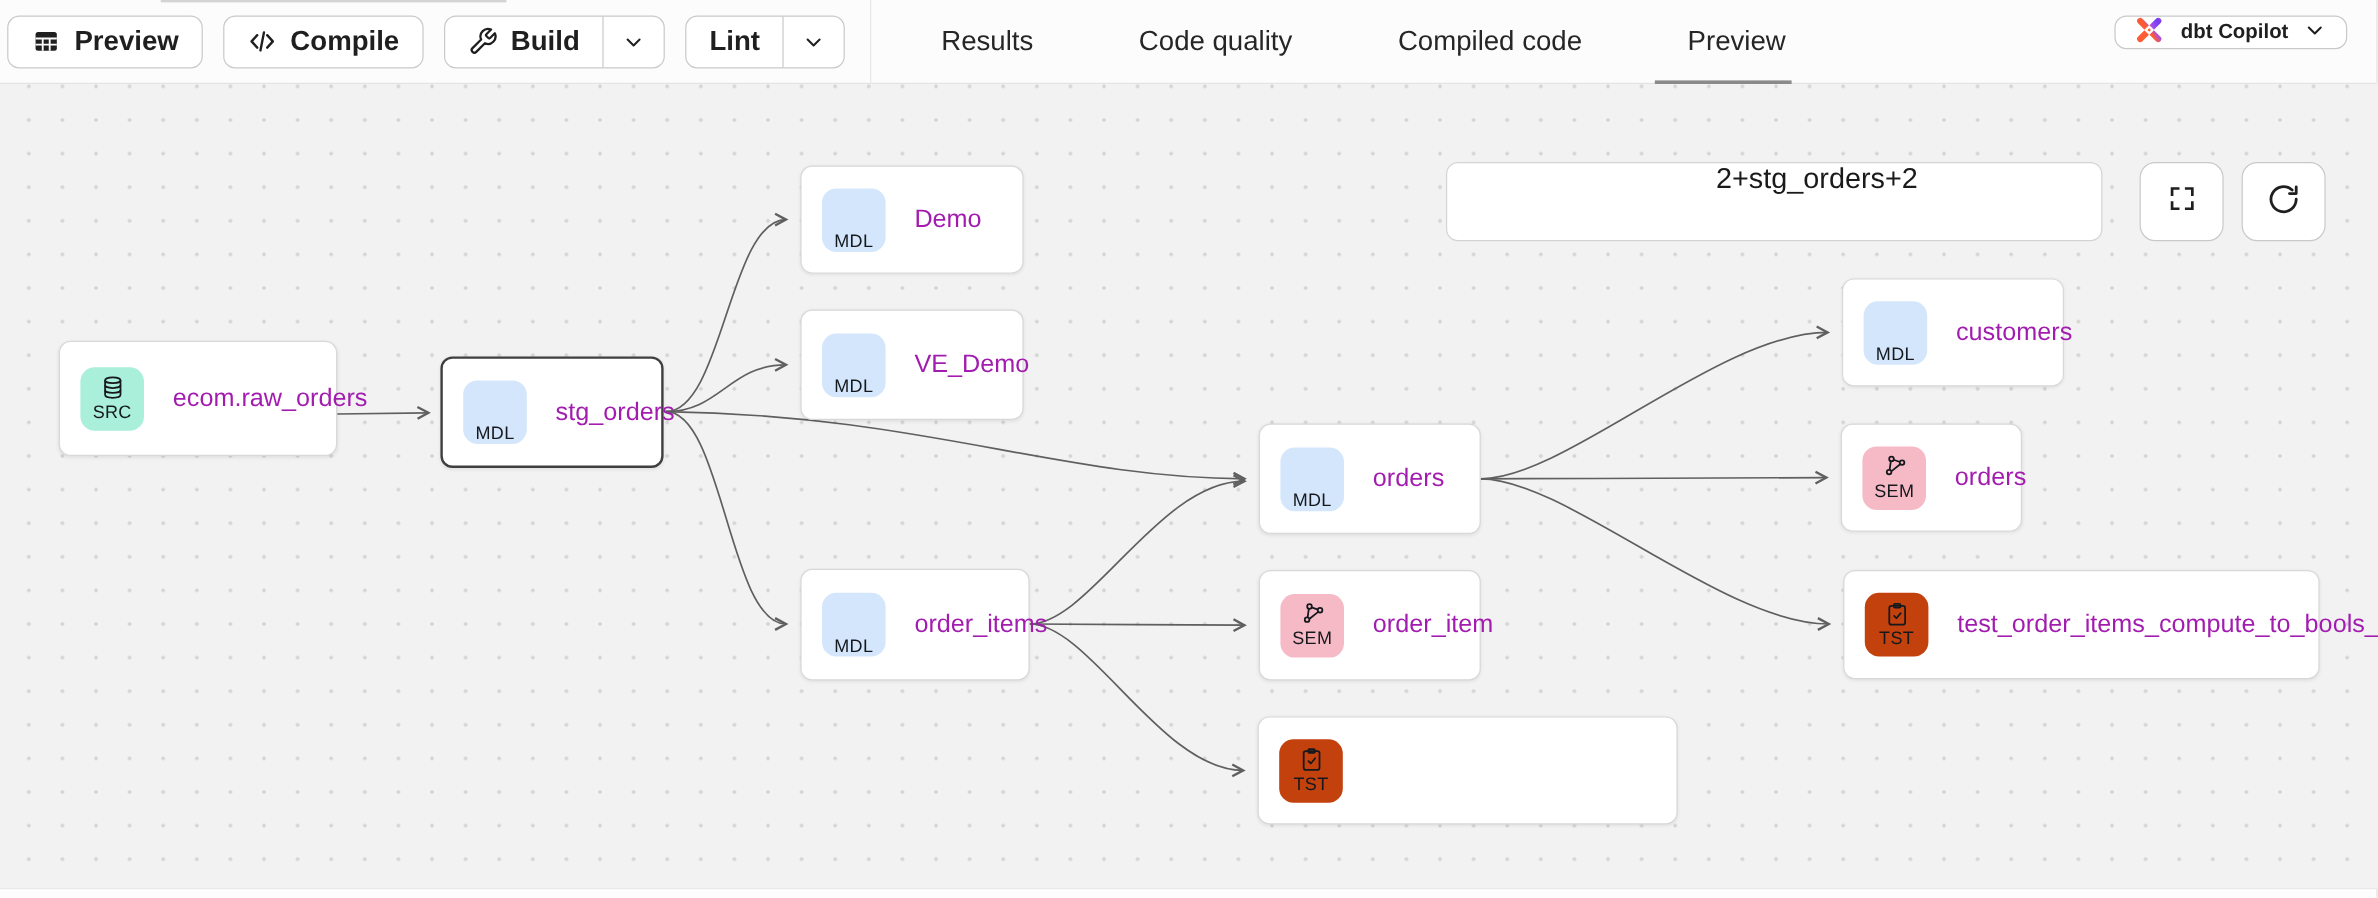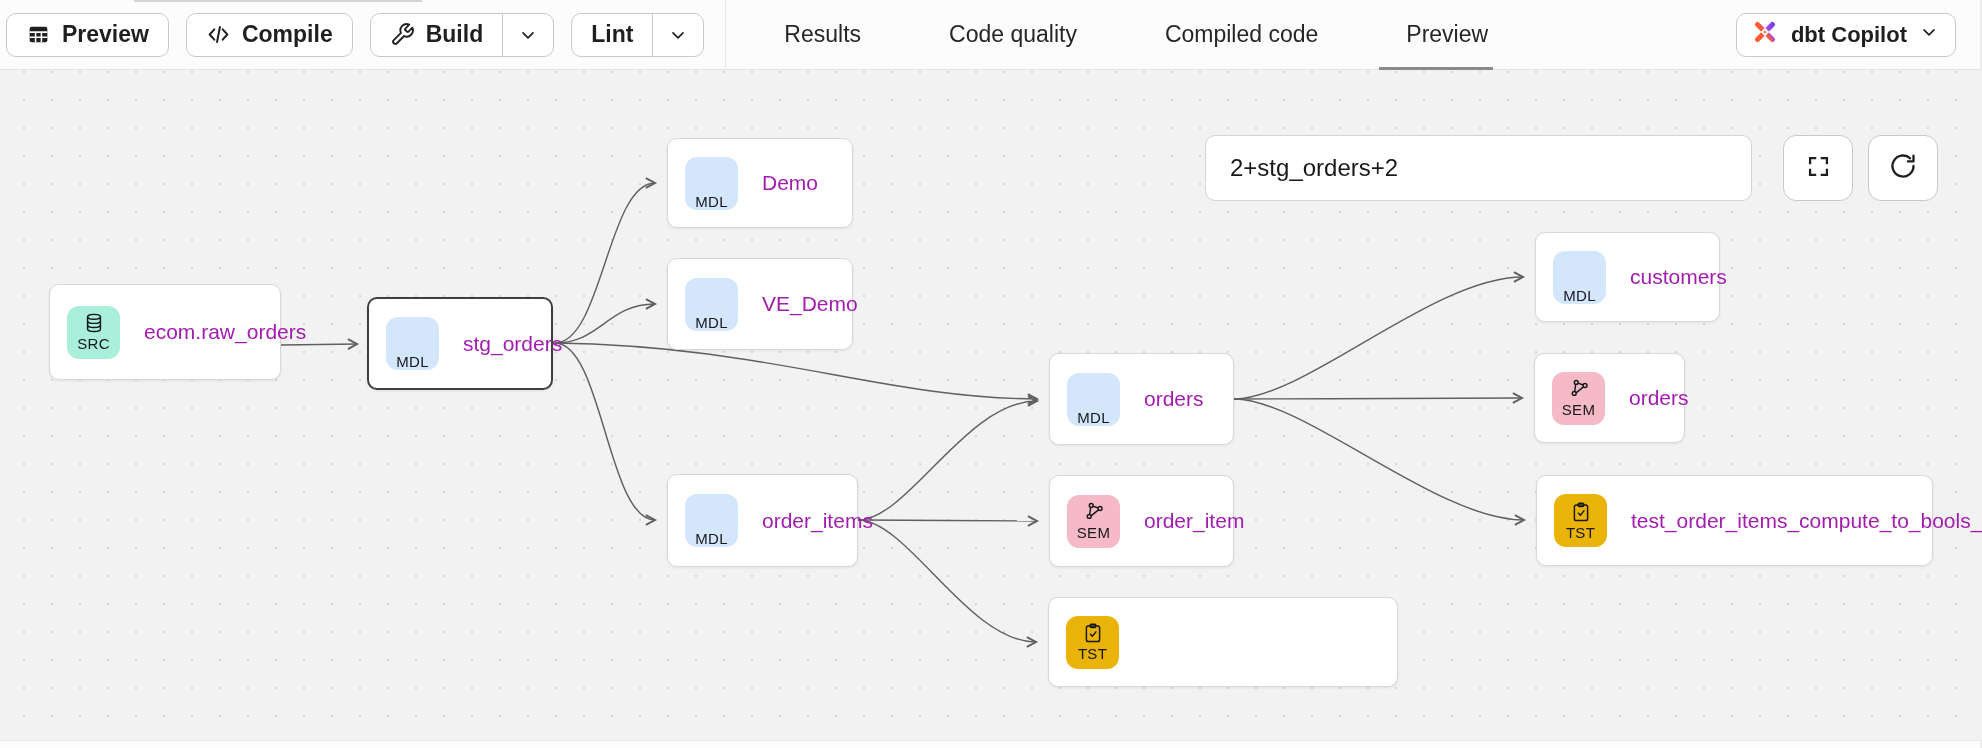--- a/index.html
+++ b/index.html
@@ -14,21 +14,21 @@
   .btn { height:44px; background:#fff; border:1px solid #c9c9c9; border-radius:10px; display:inline-flex; align-items:center; font-size:23px; font-weight:600; color:#1f1f1f; cursor:pointer; }
   .btn .seg-main { display:inline-flex; align-items:center; gap:11px; padding:0 19px; height:100%; }
   .btn .seg-chev { display:inline-flex; align-items:center; justify-content:center; border-left:1px solid #c9c9c9; padding:0 15px; height:100%; }
   .btn svg { display:block; }
   .vdivider { width:1px; height:70px; background:#e7e7e7; margin-left:21px; }
 
   .tabs { display:flex; align-items:center; gap:88px; margin-left:58px; height:70px; }
   .tab { position:relative; height:70px; display:flex; align-items:center; font-size:23px; color:#262626; font-weight:400; cursor:pointer; }
   .tab.active::after { content:""; position:absolute; left:-27px; right:-5px; bottom:0; height:3px; background:#8a8a8a; }
 
-  .copilot { position:absolute; right:24px; top:13px; height:44px; background:#fff; border:1px solid #c9c9c9; border-radius:10px; display:flex; align-items:center; gap:12px; padding:0 16px 0 14px; font-size:22px; font-weight:600; color:#1f1f1f; cursor:pointer; }
+  .copilot { position:absolute; right:24px; top:13px; height:28px; background:#fff; border:1px solid #c9c9c9; border-radius:10px; display:flex; align-items:center; gap:12px; padding:0 16px 0 14px; font-size:17px; font-weight:600; color:#1f1f1f; cursor:pointer; }
 
   
   .canvas { position:relative; width:1982px; height:670px; background:#f2f2f2;
     background-image:radial-gradient(circle,#d6d6d6 1.4px,transparent 1.5px);
     background-size:28px 28px; background-position:10px 16px; overflow:hidden; }
   .bottom-strip { height:8px; background:#fdfdfd; border-top:1px solid #e8e8e8; }
 
   .edges { position:absolute; left:0; top:0; width:1982px; height:670px; }
   .edges path.e { fill:none; stroke:#5f5f5f; stroke-width:1.4; }
 
@@ -36,37 +36,37 @@
   .node { position:absolute; background:#fff; border:1px solid #d8d8d8; border-radius:10px;
     box-shadow:0 1px 3px rgba(0,0,0,.07); display:flex; align-items:center; gap:24px; padding-left:17px; cursor:pointer; z-index:1; }
   .node.selected { border:2.5px solid #3f3f3f; }
   .node .nl { font-size:21px; color:#a21caf; white-space:nowrap; }
   .badge { width:53px; height:53px; border-radius:12px; display:flex; flex-direction:column; align-items:center; justify-content:center; gap:1px; flex:none; }
   .badge .bl { font-size:15px; font-weight:500; color:#15181c; letter-spacing:.3px; }
   .badge svg { display:block; }
   .badge.src { background:#a9efda; }
   .badge.mdl { background:#d4e6fc;gap:36px; }
   .badge.sem { background:#f6bac6; }
-  .badge.tst { background:#eab308; }
+  .badge.tst { background:#c2410c; }
 
   .n0  { left:49px;   top:214px; width:232px; height:96px; }
   .n1  { left:367px;  top:227px; width:186px; height:93px; }
   .n2  { left:667px;  top:68px;  width:186px; height:90px; }
   .n3  { left:667px;  top:188px; width:186px; height:92px; }
   .n4  { left:667px;  top:404px; width:191px; height:93px; }
   .n5  { left:1049px; top:283px; width:185px; height:92px; }
   .n6  { left:1049px; top:405px; width:185px; height:92px; }
   .n7  { left:1535px; top:162px; width:185px; height:90px; }
   .n8  { left:1534px; top:283px; width:151px; height:90px; }
   .n9  { left:1536px; top:405px; width:397px; height:91px; }
   .n10 { left:1048px; top:527px; width:350px; height:90px; }
 
   
   .selector { position:absolute; left:1205px; top:65px; width:547px; height:66px; background:#fff;
-    border:1px solid #d4d4d4; border-radius:10px; display:flex; align-items:center; z-index:2; }
+    border:1px solid #d4d4d4; border-radius:10px; display:flex; align-items:flex-end; z-index:2;flex-direction:column; }
   .selector input { width:345px; border:none; outline:none; background:transparent; font-family:inherit;
     font-size:24px; color:#1a1a1a; padding:0 20px 0 24px; border-radius:10px 0 0 10px; }
   .update-btn { width:202px; border-left:1px solid #d4d4d4; display:flex; align-items:center; justify-content:center;
     font-size:24px; font-weight:600; color:#1f1f1f; cursor:pointer; }
   .icon-btn { position:absolute; top:65px; width:70px; height:66px; background:#fff; border:1px solid #c9c9c9;
     border-radius:13px; display:flex; align-items:center; justify-content:center; cursor:pointer; z-index:2; }
   .fullscreen-btn { left:1783px; }
   .refresh-btn { left:1868px; }
 </style>
 </head>

